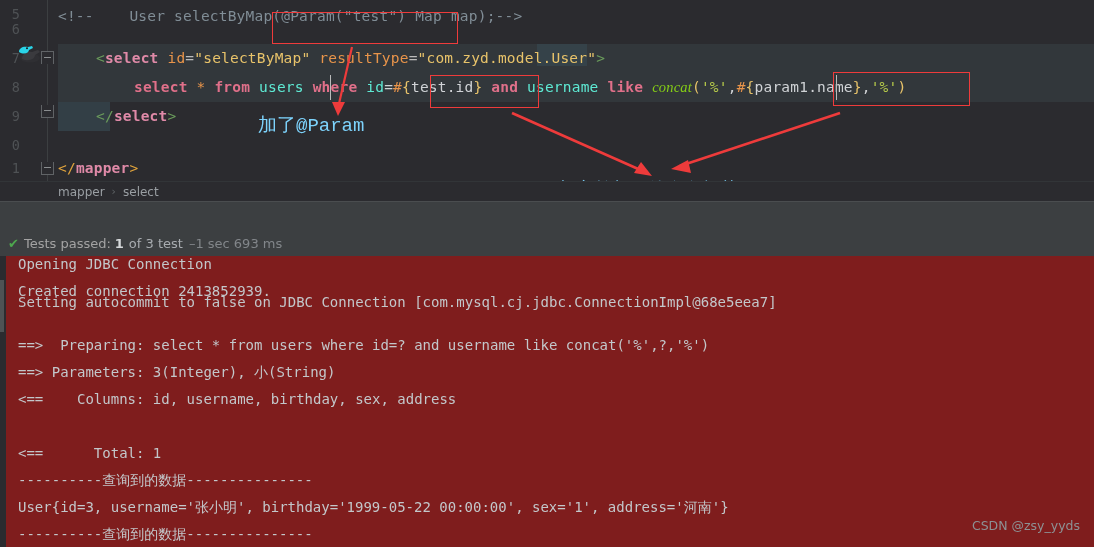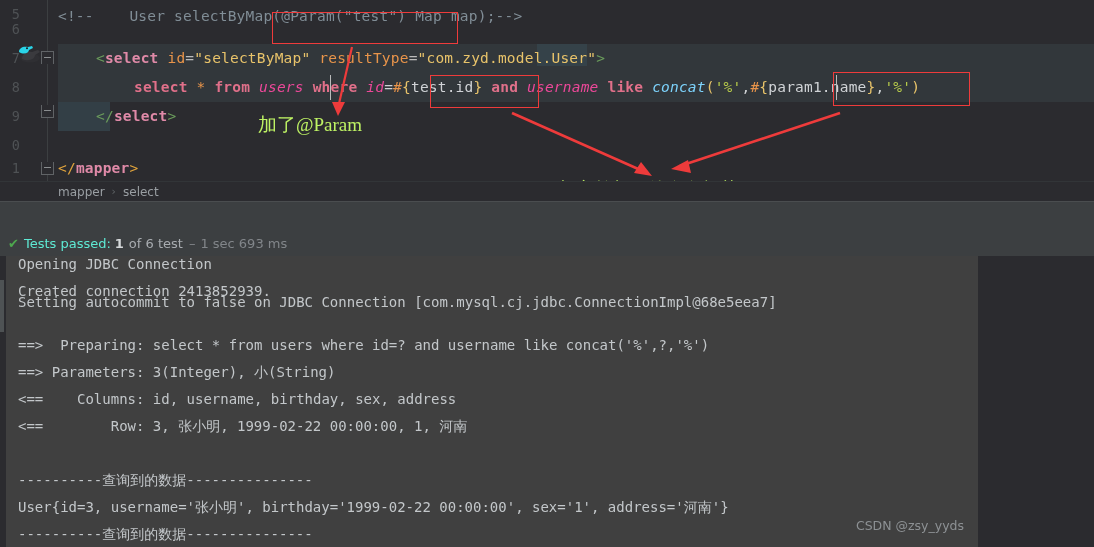--- a/index.html
+++ b/index.html
@@ -103,38 +103,38 @@
 
   
   .t-comment { color: #808d96; }
   .t-brk     { color: #6a9b5b; }        
   .t-brk-y   { color: #e0a33c; }        
   .t-tag     { color: #e08aa8; font-weight: bold; }
   .t-attr    { color: #e8944a; }
   .t-eq      { color: #bbbbbb; }
   .t-str     { color: #e8c36a; }
   .t-sqlkw   { color: #e0708a; font-weight: bold; }
-  .t-ident   { color: #ec4899; font-style: italic; }
-  .t-fn      { color: #7dd3fc; font-style: italic; }
+  .t-ident   { color: #5eead4; }
+  .t-fn      { color: #84cc16; font-style: italic; font-family: Liberation Serif, serif; }
   .t-sqlstr  { color: #b5c94a; }
   .t-plain   { color: #d0d3d6; }
   .t-hash    { color: #e8944a; }
   .t-brace   { color: #e8c36a; }
   .t-star    { color: #e8944a; }
 
   
   .redbox {
     position: absolute;
     border: 1.6px solid #ee3b3b;
     pointer-events: none;
   }
   .redtext {
     position: absolute;
-    color: #bef264;
-    font-family: Liberation Serif, serif;
+    color: #7dd3fc;
+    font-family: Liberation Mono, monospace;
     white-space: nowrap;
   }
   .arrowsvg {
     position: absolute;
     left: 0; top: 0;
     width: 1094px; height: 210px;
     pointer-events: none;
   }
 
   
@@ -168,31 +168,31 @@
     left: 0; top: 230px;
     width: 1094px; height: 26px;
     background: #3c3f41;
     display: flex;
     align-items: center;
     padding-left: 8px;
     font-family: "DejaVu Sans", sans-serif;
     font-size: 13px;
   }
   .check { color: #4ea84e; font-size: 13px; margin-right: 5px; }
-  .ts-a { color: #5eead4; }
+  .ts-a { color: #a3a3a3; }
   .ts-b { color: #d6d9db; font-weight: bold; }
   .ts-c { color: #a8acb0; }
   .ts-d { color: #82868a; }
 
   
   .console {
     position: absolute;
     left: 0; top: 256px;
-    width: 978px; height: 291px;
-    background: #404040;
+    width: 1094px; height: 291px;
+    background: #7f1d1d;
     overflow: hidden;
   }
   .console-strip {
     position: absolute;
     left: 0; top: 0;
     width: 6px; height: 291px;
     background: #2b2b2f;
   }
   .console-strip .seg {
     position: absolute;
@@ -288,36 +288,36 @@
     <span class="bc-sep">›</span>
     <span>select</span>
   </div>
 
   <div class="band"></div>
 
   <div class="teststatus">
     <span class="check">✔</span>
     <span class="ts-a">Tests passed:</span>
     <span class="ts-b" style="margin-left:4px">1</span>
-    <span class="ts-c" style="margin-left:5px">of 6 test</span>
+    <span class="ts-c" style="margin-left:5px">of 3 test</span>
     <span class="ts-d" style="margin-left:6px">–</span>
-    <span class="ts-d" style="margin-left:5px">1 sec 693 ms</span>
+    <span class="ts-d" style="">1 sec 693 ms</span>
   </div>
 
   <div class="console">
     <div class="console-strip">
       <div class="seg" style="top:24px; height:52px;"></div>
     </div>
     <div class="cline" style="top:-5px">Opening JDBC Connection</div>
     <div class="cline" style="top:22px">Created connection 2413852939.</div>
     <div class="cline" style="top:33px">Setting autocommit to false on JDBC Connection [com.mysql.cj.jdbc.ConnectionImpl@68e5eea7]</div>
     <div class="cline" style="top:76px">==&gt;  Preparing: select * from users where id=? and username like concat('%',?,'%')</div>
     <div class="cline" style="top:103px">==&gt; Parameters: 3(Integer), 小(String)</div>
     <div class="cline" style="top:130px">&lt;==    Columns: id, username, birthday, sex, address</div>
-    <div class="cline" style="top:157px">&lt;==        Row: 3, 张小明, 1999-02-22 00:00:00, 1, 河南</div>
+    <div class="cline" style="top:184px">&lt;==      Total: 1</div>
     <div class="cline" style="top:211px">----------查询到的数据---------------</div>
-    <div class="cline" style="top:238px">User{id=3, username='张小明', birthday='1999-02-22 00:00:00', sex='1', address='河南'}</div>
+    <div class="cline" style="top:238px">User{id=3, username='张小明', birthday='1999-05-22 00:00:00', sex='1', address='河南'}</div>
     <div class="cline" style="top:265px">----------查询到的数据---------------</div>
 
     <div class="watermark">CSDN @zsy_yyds</div>
   </div>
 
 </div>
 
 </body></html>

